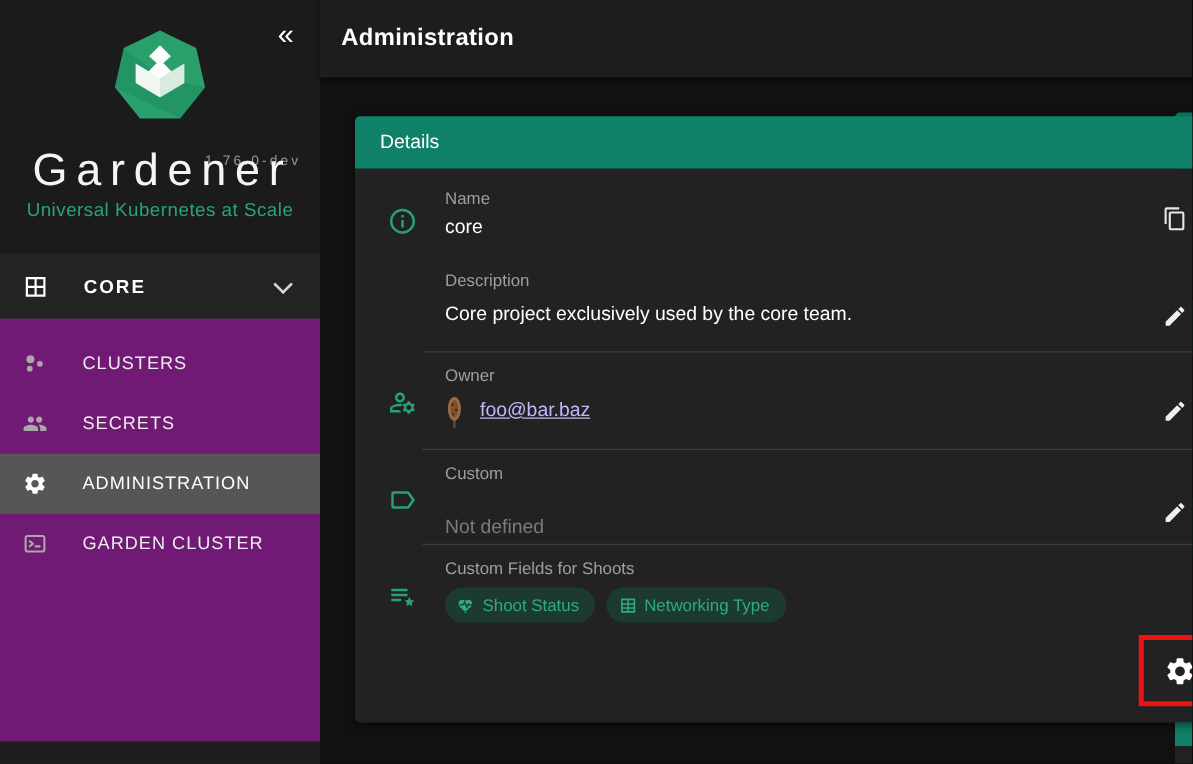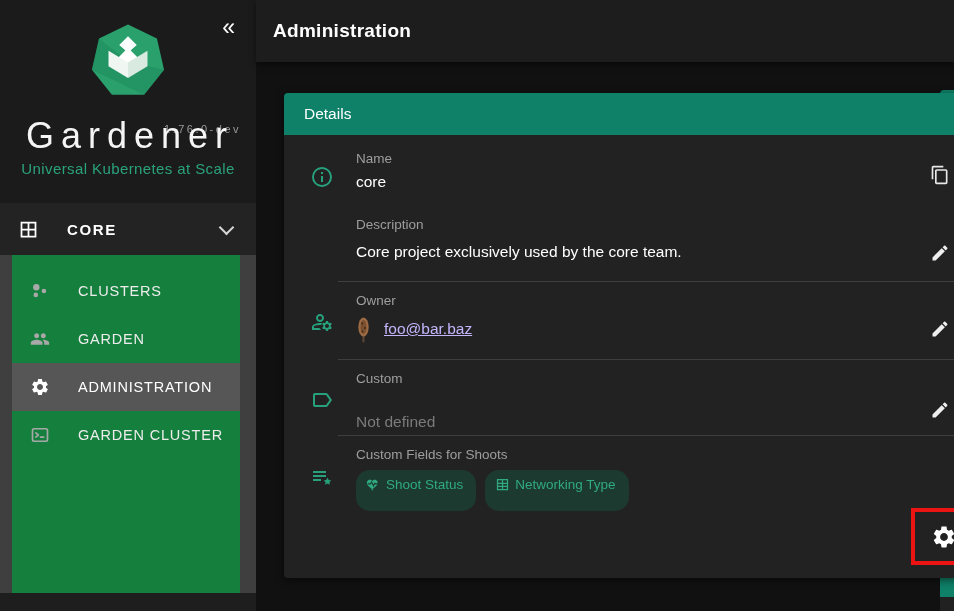--- a/index.html
+++ b/index.html
@@ -17,21 +17,21 @@
          font-weight:400;color:#f5f5f5;letter-spacing:7px;text-indent:4px;}
   .tagline{position:absolute;top:160px;left:0;width:100%;text-align:center;font-size:15px;
            color:#2aa27c;letter-spacing:.4px;}
 
   .core-row{position:absolute;top:203px;left:0;width:256px;height:52px;background:#232323;
             display:flex;align-items:center;padding:0 24px 0 18px;box-sizing:border-box;cursor:pointer;}
   .core-label{margin-left:28px;color:#fff;font-weight:bold;font-size:15px;letter-spacing:1.6px;}
   .chevron{margin-left:auto;width:9px;height:9px;border-right:2px solid #d6d6d6;border-bottom:2px solid #d6d6d6;
            transform:rotate(45deg);margin-top:-4px;}
 
-  .menu{position:absolute;top:255px;left:12px;width:228px;height:338px;background:#15803d;
+  .menu{position:absolute;top:255px;left:0;width:256px;height:338px;background:#701a75;
         padding-top:12px;box-sizing:border-box;}
   .mi{height:48px;display:flex;align-items:center;padding-left:18px;cursor:pointer;}
   .mi-label{margin-left:28px;font-size:14.5px;color:#ececec;letter-spacing:.8px;}
   .mi.active{background:#565656;}
   .mi.active .mi-label{color:#fff;}
   .sb-footer{position:absolute;left:0;bottom:0;width:256px;height:18px;background:#1e1e1e;}
 
   
   .main{position:absolute;left:256px;top:0;width:698px;height:611px;background:#111;}
   .main-header{position:absolute;top:0;left:0;width:100%;height:62px;background:#1d1d1d;
@@ -57,21 +57,21 @@
   .r-name{height:70px;padding-top:16px;}   .r-name .ric{top:30px;}  .r-name .value{margin-top:5px;}  .r-name .action{top:28px;}
   .r-desc{height:77px;padding-top:12px;}   .r-desc .value{margin-top:9px;}  .r-desc .action{top:36px;}
   .r-owner{height:78px;padding-top:11px;}  .r-owner .ric{top:28px;} .r-owner .action{top:35px;}
   .owner-line{display:flex;align-items:center;margin-top:6px;}
   .avatar{width:15px;height:28px;margin-right:13px;}
   .owner-link{color:#c4b5fd;font-size:15.5px;text-decoration:underline;}
   .r-created{height:60px;padding-top:10px;} .r-created .ric{top:18px;} .r-created .value{margin-top:3px;}
   .r-purpose{height:76px;padding-top:11px;} .r-purpose .ric{top:28px;} .r-purpose .value{margin-top:25px;} .r-purpose .action{top:38px;}
   .r-custom{height:82px;padding-top:11px;}  .r-custom .ric{top:29px;}
   .chips{display:flex;gap:9px;margin-top:7px;}
-  .chip{display:inline-flex;align-items:center;height:28px;padding:0 13px 13px 10px;border-radius:14px;
+  .chip{display:inline-flex;align-items:center;height:28px;padding:0 13px 0 10px;border-radius:14px;
         background:#1d3a31;color:#2faa81;font-size:13.5px;gap:5px;}
 
   .red-box{position:absolute;right:-1px;top:373px;width:66px;height:57px;border:4px solid #ec1313;
            box-sizing:border-box;display:flex;align-items:center;justify-content:center;z-index:3;}
 
   
   .mini{position:absolute;left:684px;width:14px;}
   .mini-h{background:#0e8168;border-radius:4px 0 0 0;}
   .mini-b{background:#212121;border-radius:0 0 0 4px;}
   .mini-a{top:90px;}  .mini-a .mini-h{height:43px;} .mini-a .mini-b{height:65px;}
@@ -114,21 +114,21 @@
           <circle cx="6.3" cy="6.3" r="3.2"></circle>
             <circle cx="5.8" cy="13.9" r="2.3"></circle>
             <circle cx="13.9" cy="10" r="2.3"></circle>
         </svg>
         <span class="mi-label">CLUSTERS</span>
       </div>
       <div class="mi">
         <svg width="20" height="20" viewBox="0 0 24 24" fill="#a8a8a8">
           <path d="M16 11c1.66 0 2.99-1.34 2.99-3S17.66 5 16 5c-1.66 0-3 1.34-3 3s1.34 3 3 3zm-8 0c1.66 0 2.99-1.34 2.99-3S9.66 5 8 5C6.34 5 5 6.34 5 8s1.34 3 3 3zm0 2c-2.33 0-7 1.17-7 3.5V19h14v-2.5c0-2.33-4.67-3.5-7-3.5zm8 0c-.29 0-.62.02-.97.05 1.16.84 1.97 1.97 1.97 3.45V19h6v-2.5c0-2.33-4.67-3.5-7-3.5z"></path>
         </svg>
-        <span class="mi-label">GARDEN</span>
+        <span class="mi-label">SECRETS</span>
       </div>
       <div class="mi active">
         <svg width="20" height="20" viewBox="0 0 24 24" fill="#ffffff">
           <path d="M19.14 12.94c.04-.3.06-.61.06-.94 0-.32-.02-.64-.07-.94l2.03-1.58c.18-.14.23-.41.12-.61l-1.92-3.32c-.12-.22-.37-.29-.59-.22l-2.39.96c-.5-.38-1.03-.7-1.62-.94l-.36-2.54c-.04-.24-.24-.41-.48-.41h-3.84c-.24 0-.43.17-.47.41l-.36 2.54c-.59.24-1.13.57-1.62.94l-2.39-.96c-.22-.08-.47 0-.59.22L2.74 8.87c-.12.21-.08.47.12.61l2.03 1.58c-.05.3-.09.63-.09.94s.02.64.07.94l-2.03 1.58c-.18.14-.23.41-.12.61l1.92 3.32c.12.22.37.29.59.22l2.39-.96c.5.38 1.03.7 1.62.94l.36 2.54c.05.24.24.41.48.41h3.84c.24 0 .44-.17.47-.41l.36-2.54c.59-.24 1.13-.56 1.62-.94l2.39.96c.22.08.47 0 .59-.22l1.92-3.32c.12-.22.07-.47-.12-.61l-2.01-1.58zM12 15.6c-1.98 0-3.6-1.62-3.6-3.6s1.62-3.6 3.6-3.6 3.6 1.62 3.6 3.6-1.62 3.6-3.6 3.6z"></path>
         </svg>
         <span class="mi-label">ADMINISTRATION</span>
       </div>
       <div class="mi">
         <svg width="20" height="20" viewBox="0 0 24 24">
           <rect x="3" y="4.5" width="18" height="15" rx="2" fill="none" stroke="#a8a8a8" stroke-width="2"></rect>

